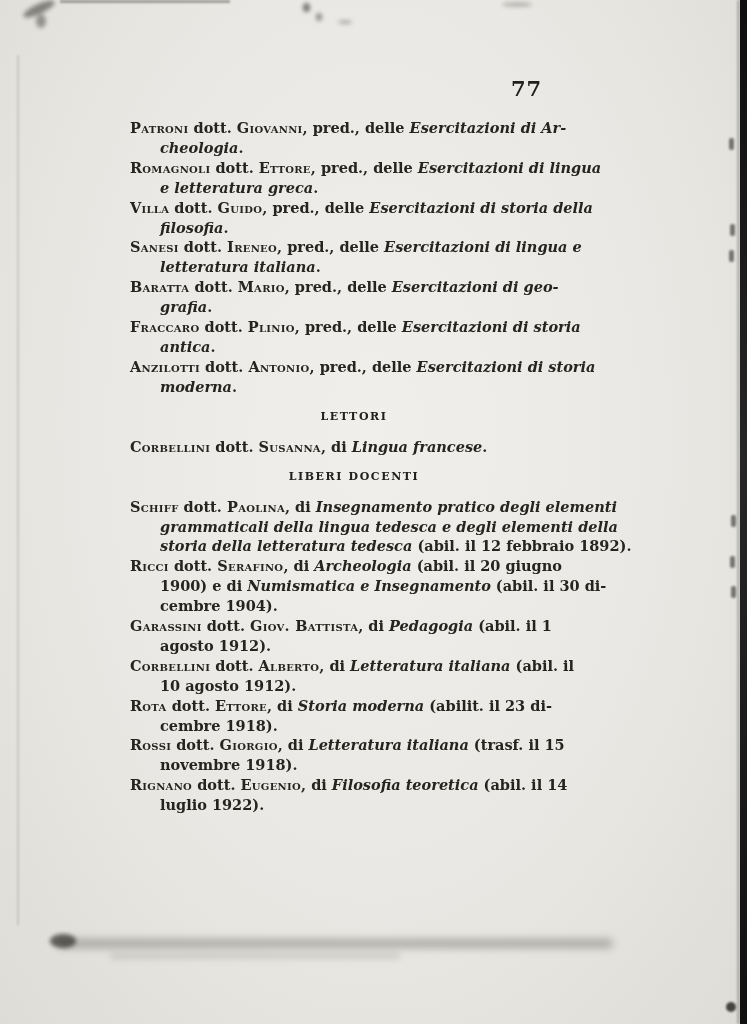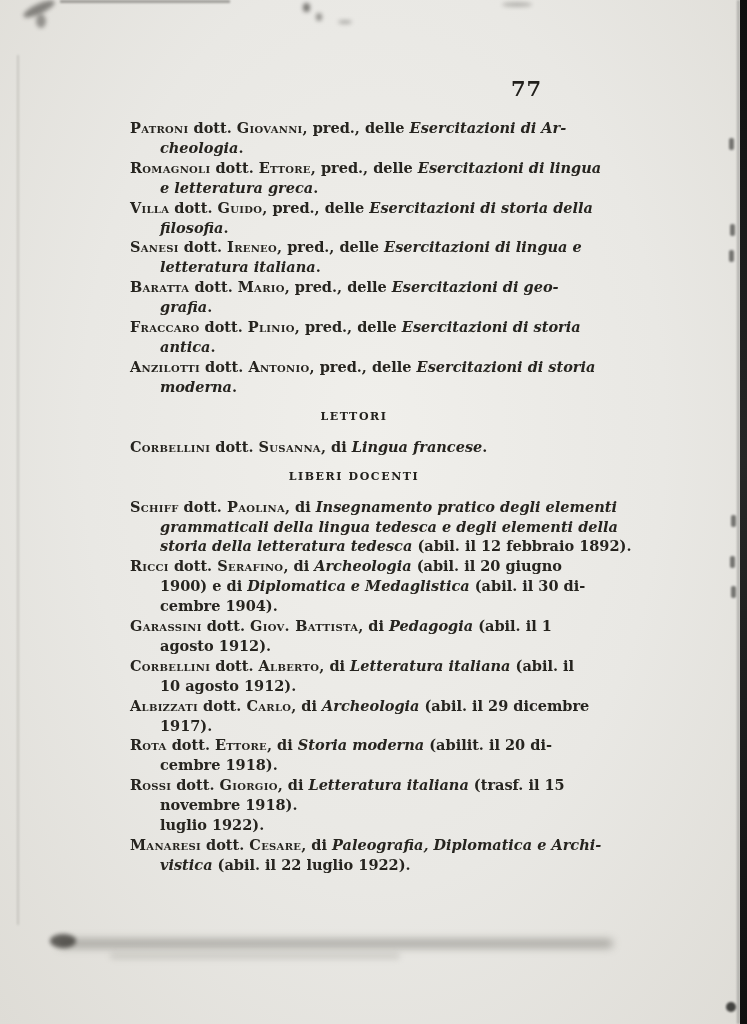--- a/index.html
+++ b/index.html
@@ -90,49 +90,42 @@
         <div class="line"><span class="sc">Corbellini</span><span class="r"> dott. </span><span class="sc">Susanna</span><span class="r">, di </span><span class="i">Lingua francese</span><span class="r">.</span></div>
       </div>
       <div class="heading">LIBERI DOCENTI</div>
       <div class="entry">
         <div class="line"><span class="sc">Schiff</span><span class="r"> dott. </span><span class="sc">Paolina</span><span class="r">, di </span><span class="i">Insegnamento pratico degli elementi</span></div>
         <div class="line cont"><span class="i">grammaticali della lingua tedesca e degli elementi della</span></div>
         <div class="line cont"><span class="i">storia della letteratura tedesca</span><span class="r"> (abil. il 12 febbraio 1892).</span></div>
       </div>
       <div class="entry">
         <div class="line"><span class="sc">Ricci</span><span class="r"> dott. </span><span class="sc">Serafino</span><span class="r">, di </span><span class="i">Archeologia</span><span class="r"> (abil. il 20 giugno</span></div>
-        <div class="line cont"><span class="r">1900) e di </span><span class="i">Diplomatica e Medaglistica</span><span class="r"> (abil. il 30 di-</span></div>
+        <div class="line cont"><span class="r">1900) e di </span><span class="i">Numismatica e Insegnamento</span><span class="r"> (abil. il 30 di-</span></div>
         <div class="line cont"><span class="r">cembre 1904).</span></div>
       </div>
       <div class="entry">
         <div class="line"><span class="sc">Garassini</span><span class="r"> dott. </span><span class="sc">Giov. Battista</span><span class="r">, di </span><span class="i">Pedagogia</span><span class="r"> (abil. il 1</span></div>
         <div class="line cont"><span class="r">agosto 1912).</span></div>
       </div>
       <div class="entry">
         <div class="line"><span class="sc">Corbellini</span><span class="r"> dott. </span><span class="sc">Alberto</span><span class="r">, di </span><span class="i">Letteratura italiana</span><span class="r"> (abil. il</span></div>
         <div class="line cont"><span class="r">10 agosto 1912).</span></div>
       </div>
       <div class="entry">
-        <div class="line"><span class="sc">Albizzati</span><span class="r"> dott. </span><span class="sc">Carlo</span><span class="r">, di </span><span class="i">Archeologia</span><span class="r"> (abil. il 29 dicembre</span></div>
-        <div class="line cont"><span class="r">1917).</span></div>
-      </div>
-      <div class="entry">
-        <div class="line"><span class="sc">Rota</span><span class="r"> dott. </span><span class="sc">Ettore</span><span class="r">, di </span><span class="i">Storia moderna</span><span class="r"> (abilit. il 20 di-</span></div>
+        <div class="line"><span class="sc">Rota</span><span class="r"> dott. </span><span class="sc">Ettore</span><span class="r">, di </span><span class="i">Storia moderna</span><span class="r"> (abilit. il 23 di-</span></div>
         <div class="line cont"><span class="r">cembre 1918).</span></div>
       </div>
       <div class="entry">
         <div class="line"><span class="sc">Rossi</span><span class="r"> dott. </span><span class="sc">Giorgio</span><span class="r">, di </span><span class="i">Letteratura italiana</span><span class="r"> (trasf. il 15</span></div>
         <div class="line cont"><span class="r">novembre 1918).</span></div>
       </div>
       <div class="entry">
+        <div class="line"><span class="sc">Rignano</span><span class="r"> dott. </span><span class="sc">Eugenio</span><span class="r">, di </span><span class="i">Filosofia teoretica</span><span class="r"> (abil. il 14</span></div>
         <div class="line cont"><span class="r">luglio 1922).</span></div>
-      </div>
-      <div class="entry">
-        <div class="line"><span class="sc">Manaresi</span><span class="r"> dott. </span><span class="sc">Cesare</span><span class="r">, di </span><span class="i">Paleografia, Diplomatica e Archi-</span></div>
-        <div class="line cont"><span class="i">vistica</span><span class="r"> (abil. il 22 luglio 1922).</span></div>
       </div>
     </div>
 
   <div class="art top-edge"></div>
   <div class="art smudge tl1"></div>
   <div class="art smudge tl2"></div>
   <div class="art smudge tc1"></div>
   <div class="art smudge tc2"></div>
   <div class="art smudge tc3"></div>
   <div class="art smudge tr1"></div>

